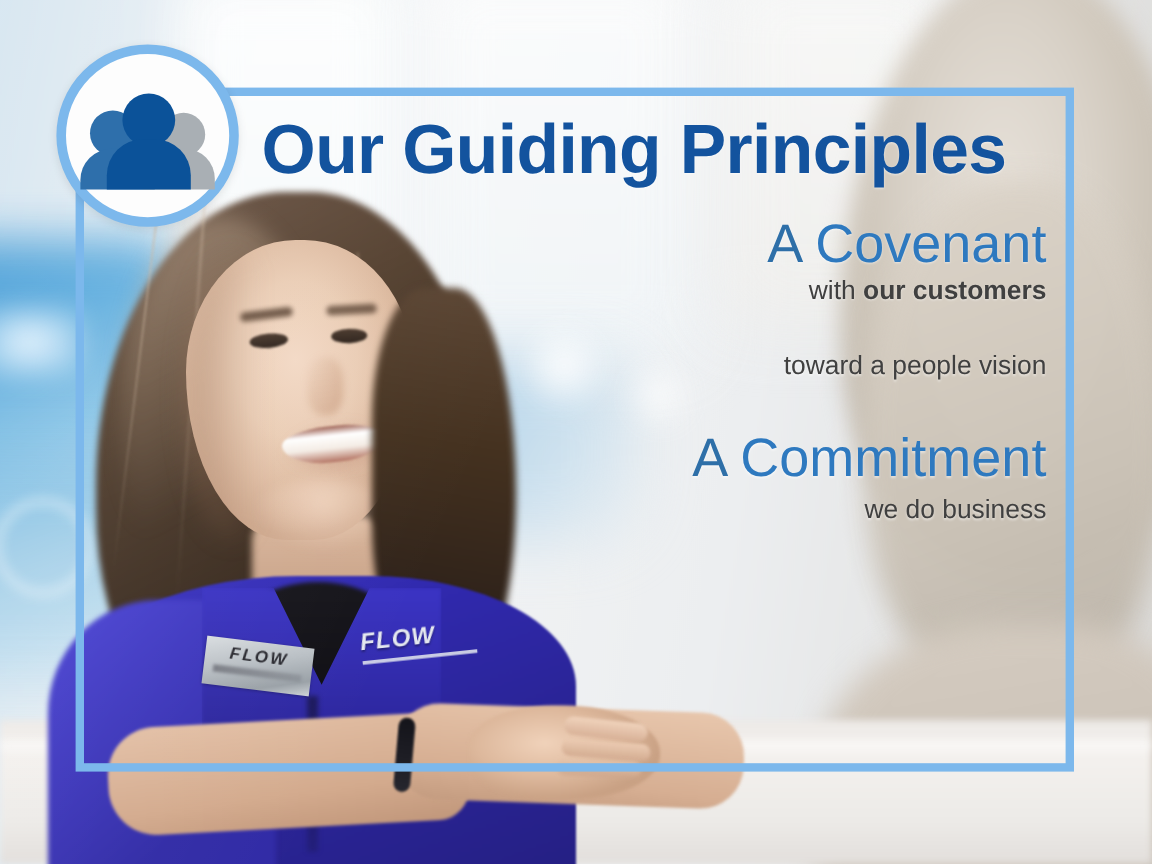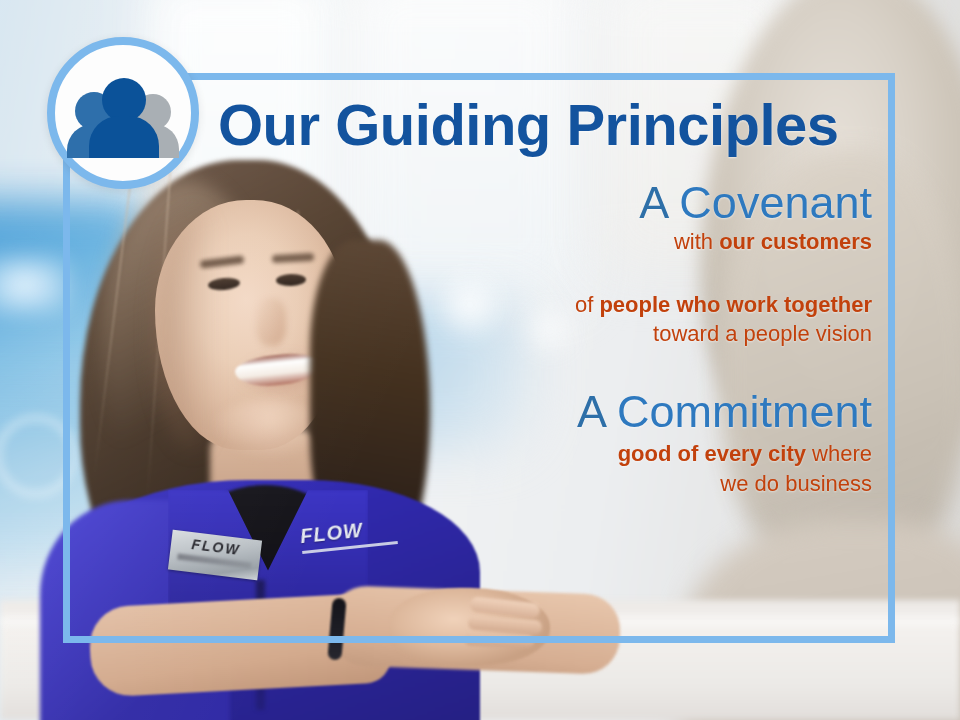--- a/index.html
+++ b/index.html
@@ -194,21 +194,21 @@
   
   .title{position:absolute;left:218px;top:96px;width:640px;
     font-size:58px;font-weight:700;color:#13539E;letter-spacing:-.5px;line-height:1;
     text-shadow:0 1px 2px rgba(255,255,255,.55);}
   .blocks{position:absolute;left:300px;top:180px;width:572px;text-align:right;}
   .pblock{margin-bottom:14px;}
   .phead{font-size:45px;line-height:1.04;color:#2E79BF;white-space:nowrap;
     text-shadow:0 1px 2px rgba(255,255,255,.5);}
   .phead .art{font-weight:400;color:#2E6FA8;}
   .phead .word{font-weight:400;color:#2E79BF;}
-  .pbody{font-size:22px;line-height:1.33;color:#c2410c;font-weight:400;margin-top:4px;
+  .pbody{font-size:22px;line-height:1.33;color:#404040;font-weight:400;margin-top:4px;
     text-shadow:0 1px 2px rgba(255,255,255,.5);}
   .pbody b{font-weight:700;}
   .b1{margin-top:0;}
   .blk2{margin-top:34px;}
   .blk3{margin-top:40px;}
 </style>
 </head>
 <body>
 
 <div class="stage">
@@ -298,30 +298,28 @@
         <span class="art">A</span>
         <span class="word">Covenant</span>
       </div>
       <div class="pbody b1">
           <div><span>with </span><b>our customers</b></div>
         </div>
     </div>
 
     <div class="pblock blk2">
       <div class="pbody">
-          <div><span>of </span><b>people who work together</b></div>
           <div><span>toward a people vision</span></div>
         </div>
     </div>
 
     <div class="pblock blk3">
       <div class="phead">
         <span class="art">A</span>
         <span class="word">Commitment</span>
       </div>
       <div class="pbody">
-          <div><b>good of every city</b><span> where</span></div>
           <div><span>we do business</span></div>
         </div>
     </div>
   </div>
 
 </div>
 
 </body></html>

